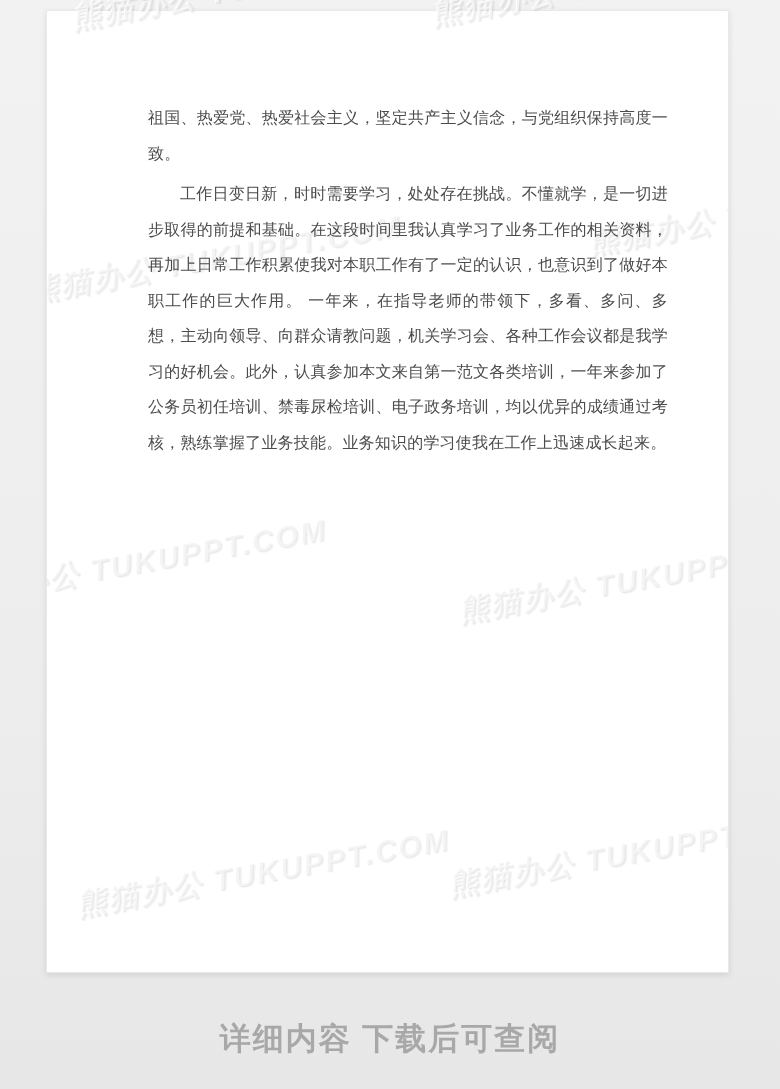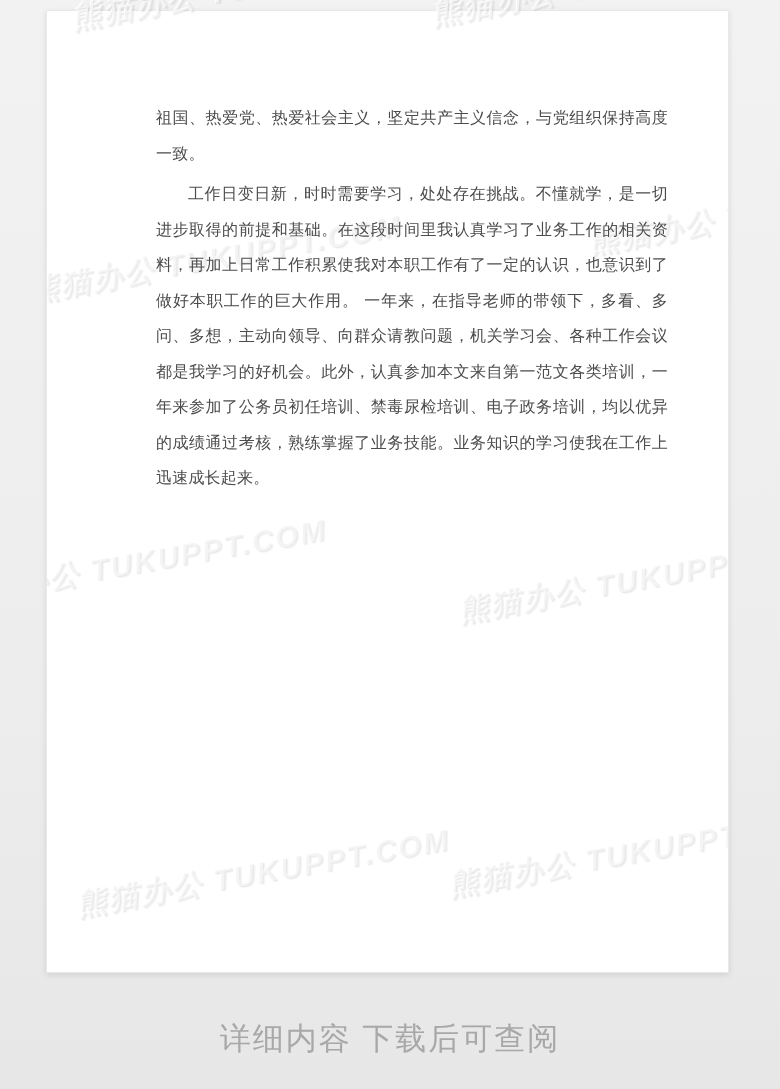--- a/index.html
+++ b/index.html
@@ -24,21 +24,20 @@
     background: #ffffff;
     border: 1px solid #e9e9e9;
     box-sizing: border-box;
     box-shadow: 0 2px 6px rgba(0,0,0,0.10);
     overflow: hidden;
   }
   .doc-content {
     position: relative;
     padding: 89px 60px 0 101px;
     z-index: 2;
-    margin-left: 8px;
   }
   .para {
     margin: 0 0 5px 0;
     font-size: 16px;
     line-height: 35.5px;
     color: #4c4c4c;
     text-align: justify;
     text-justify: inter-ideograph;
     letter-spacing: 0.2px;
     word-break: break-all;
@@ -70,21 +69,21 @@
   .wm-row3-r   { left: 400px; top: 822px; }
   .footer-hint {
     position: absolute;
     left: 0;
     right: 0;
     top: 1018px;
     text-align: center;
     font-size: 31px;
     letter-spacing: 2px;
     color: #a8a8a8;
-    font-weight: 400;
+    font-weight: 700;
   }
 </style>
 </head>
 <body>
 
 <div class="stage">
 
   <span class="watermark wm-top-1">熊猫办公 TUKUPPT.COM</span>
   <span class="watermark wm-top-2">熊猫办公 TUKUPPT.COM</span>
 

